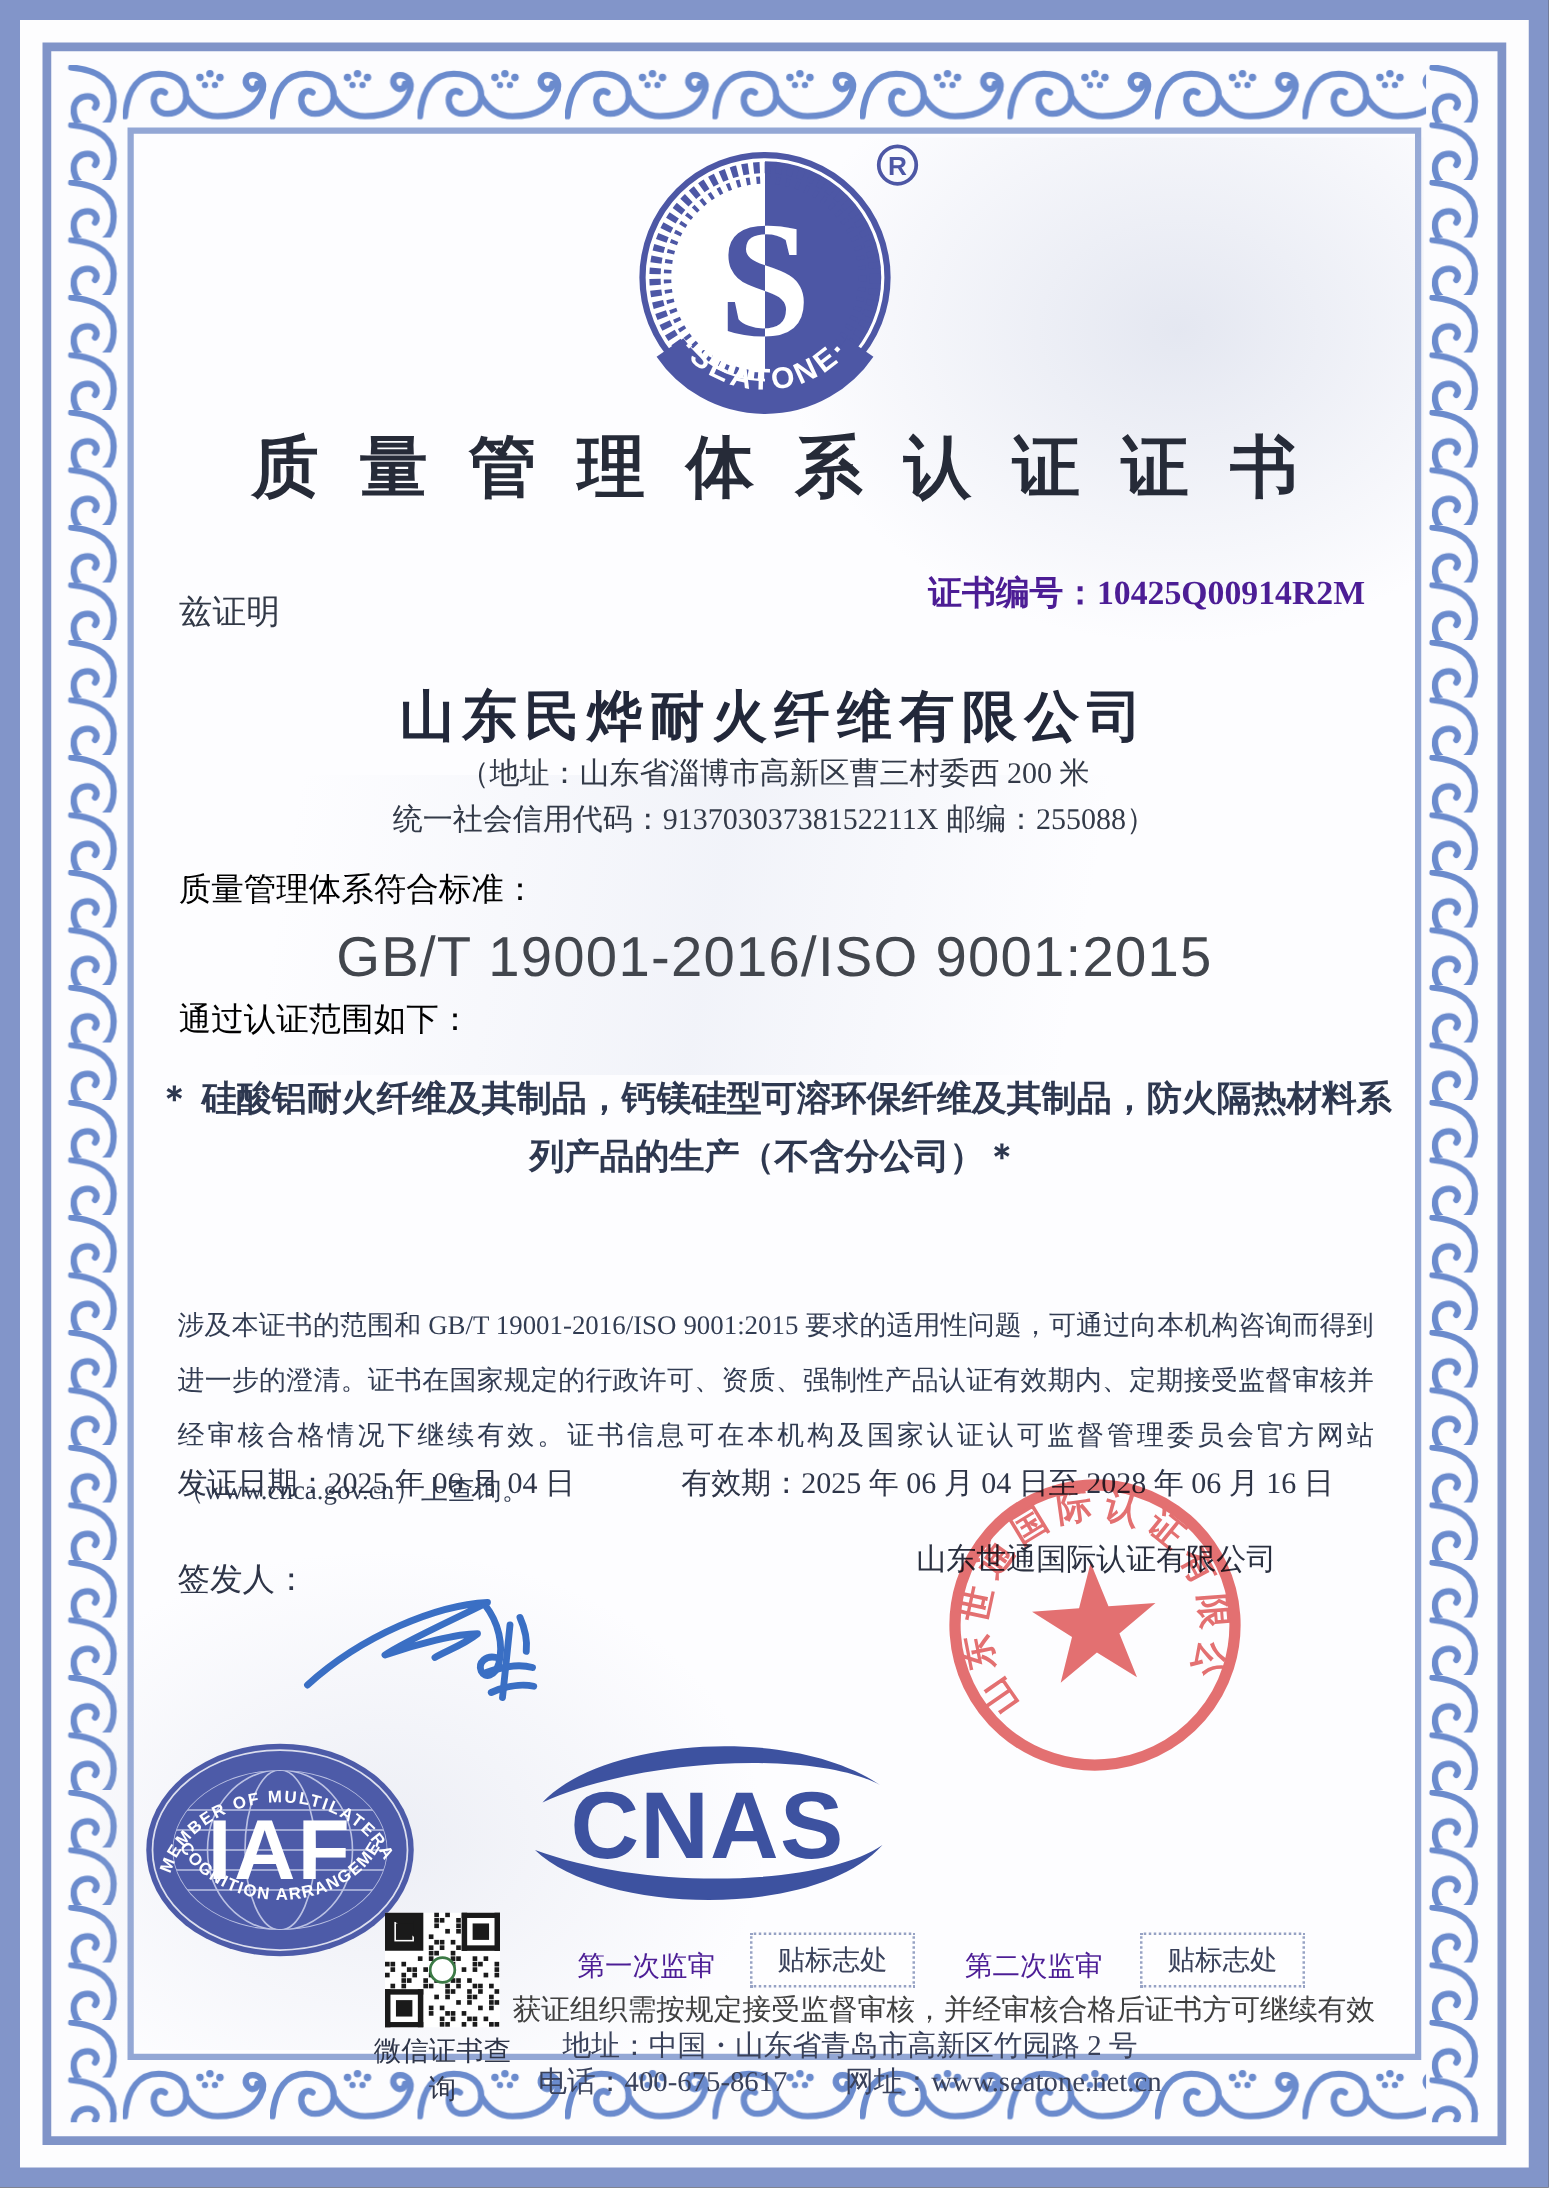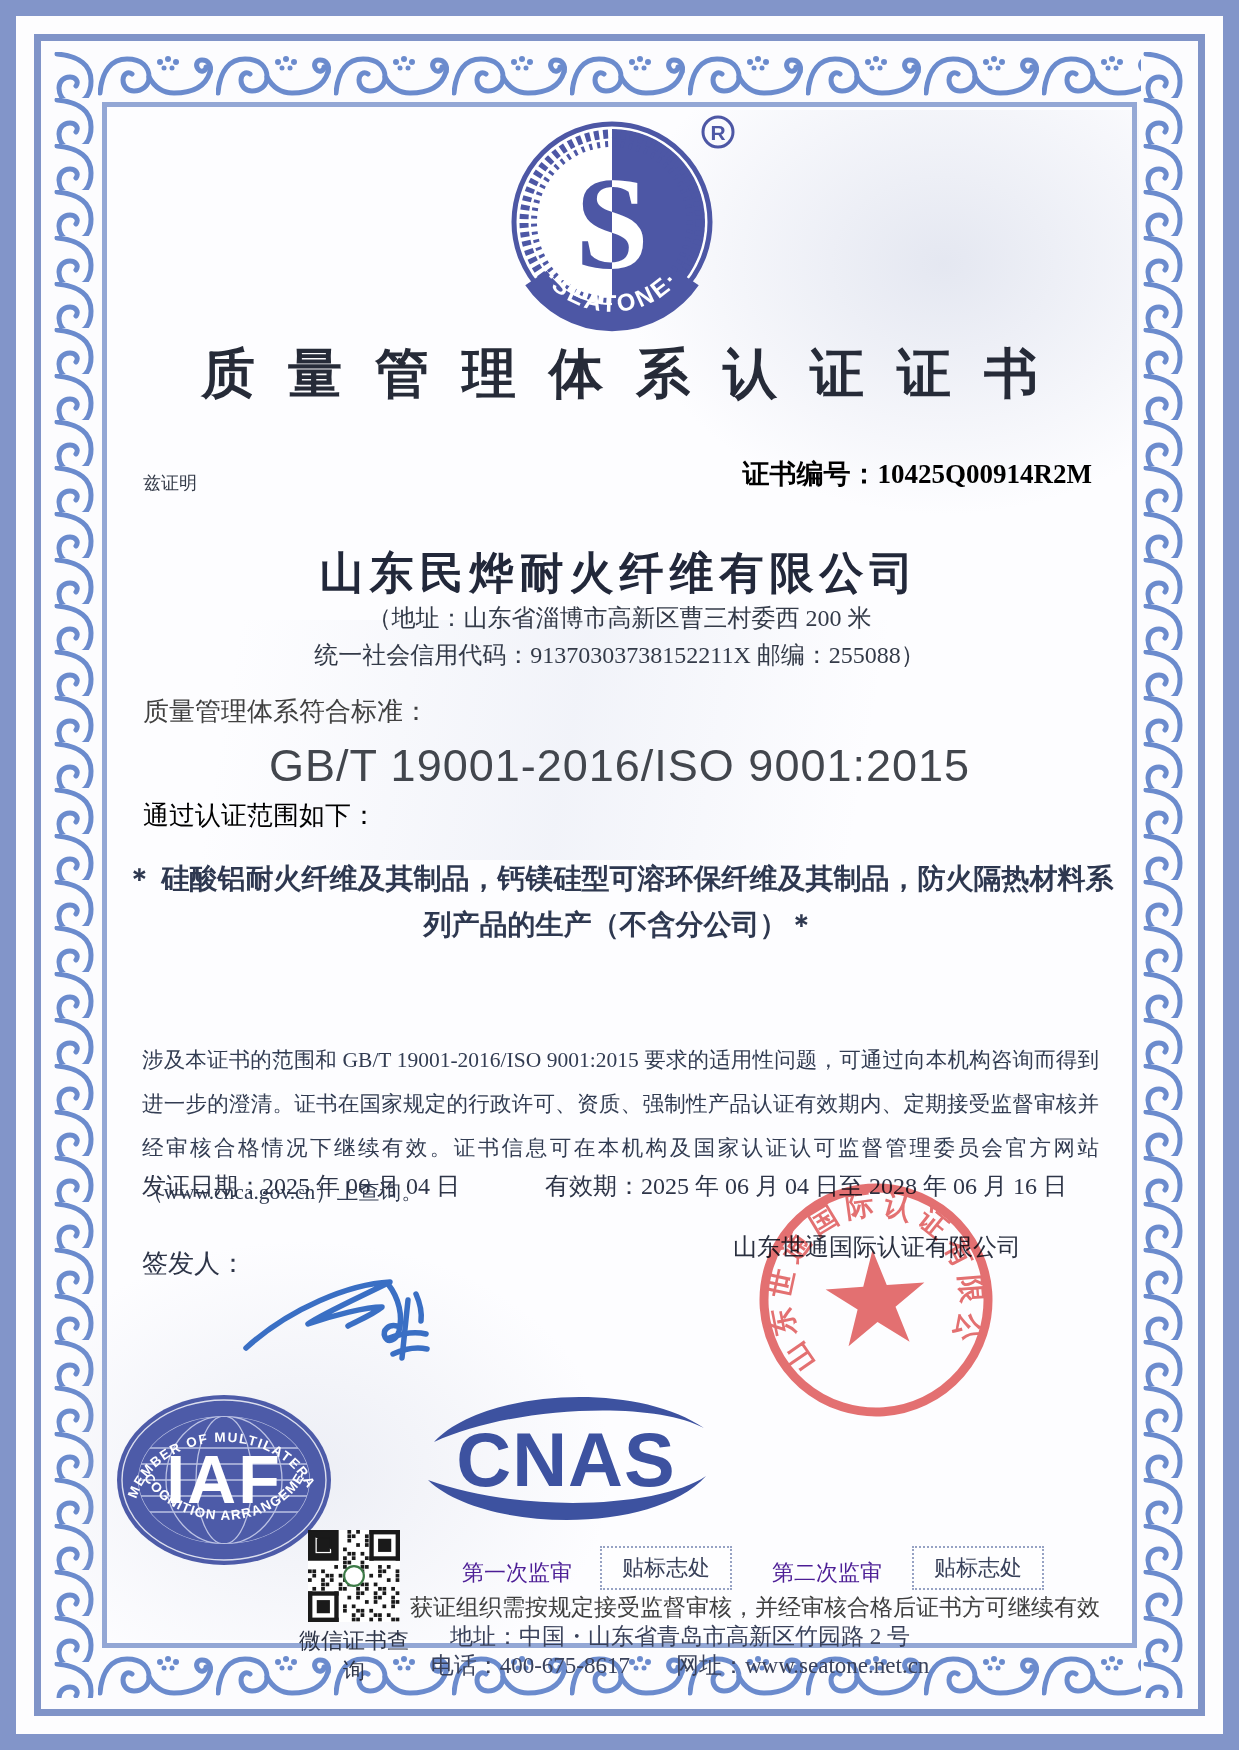--- a/index.html
+++ b/index.html
@@ -15,26 +15,26 @@
   
   .wm1{top:110px;right:100px;width:560px;height:440px;
        background:radial-gradient(ellipse at 65% 35%,rgba(188,196,218,.38),rgba(188,196,218,0) 62%);}
   .wm2{top:620px;left:140px;width:960px;height:240px;
        background:linear-gradient(100deg,rgba(200,208,228,0) 10%,rgba(200,208,228,.22) 45%,rgba(200,208,228,0) 75%);}
   .wm3{bottom:110px;left:80px;width:560px;height:420px;
        background:radial-gradient(ellipse at 40% 60%,rgba(198,204,222,.30),rgba(198,204,222,0) 65%);}
   
   .title{left:0;right:0;top:338px;text-align:center;font-size:54px;font-weight:700;color:#262b38;
          letter-spacing:33px;padding-left:33px;}
-  .certno{right:147px;top:456px;font-size:27px;font-weight:700;color:#000000;}
-  .certify{left:143px;top:471px;font-size:18px;color:#333a48;}
+  .certno{right:147px;top:456px;font-size:27px;font-weight:700;color:#4c1d95;}
+  .certify{left:143px;top:471px;font-size:27px;color:#333a48;}
   .company{left:0;right:0;top:508px;text-align:center;font-size:44px;font-weight:700;letter-spacing:6px;color:#22283a;margin-top:36px;}
   .addr1{left:0;right:0;top:602px;text-align:center;font-size:24px;color:#333a48;}
   .addr2{left:0;right:0;top:639px;text-align:center;font-size:24px;color:#333a48;}
-  .stdlabel{left:143px;top:694px;font-size:26px;color:#404040;}
+  .stdlabel{left:143px;top:694px;font-size:26px;color:#000000;}
   .standard{left:0;right:0;top:740px;text-align:center;font-size:45px;color:#42464d;letter-spacing:1px;}
   .scopelabel{left:143px;top:798px;font-size:26px;color:#000000;}
   .scope{left:118px;width:1003px;top:856px;text-align:center;font-size:28px;font-weight:700;
          line-height:46px;color:#2e3850;}
   .legal{left:142px;width:957px;top:1038px;font-size:21.5px;line-height:44px;text-align:justify;color:#323c52;}
   .issuedate{left:142px;top:1170px;font-size:24px;color:#2e3548;}
   .validity{left:545px;top:1170px;font-size:24px;color:#2e3548;}
   .signer{left:142px;top:1246px;font-size:26px;color:#2e3548;}
   .issuer{left:733px;top:1231px;font-size:24px;color:#2a3040;}
   .sealwrap{left:726px;top:1150px;width:300px;height:300px;opacity:.88;mix-blend-mode:multiply;transform:rotate(-4deg);}

